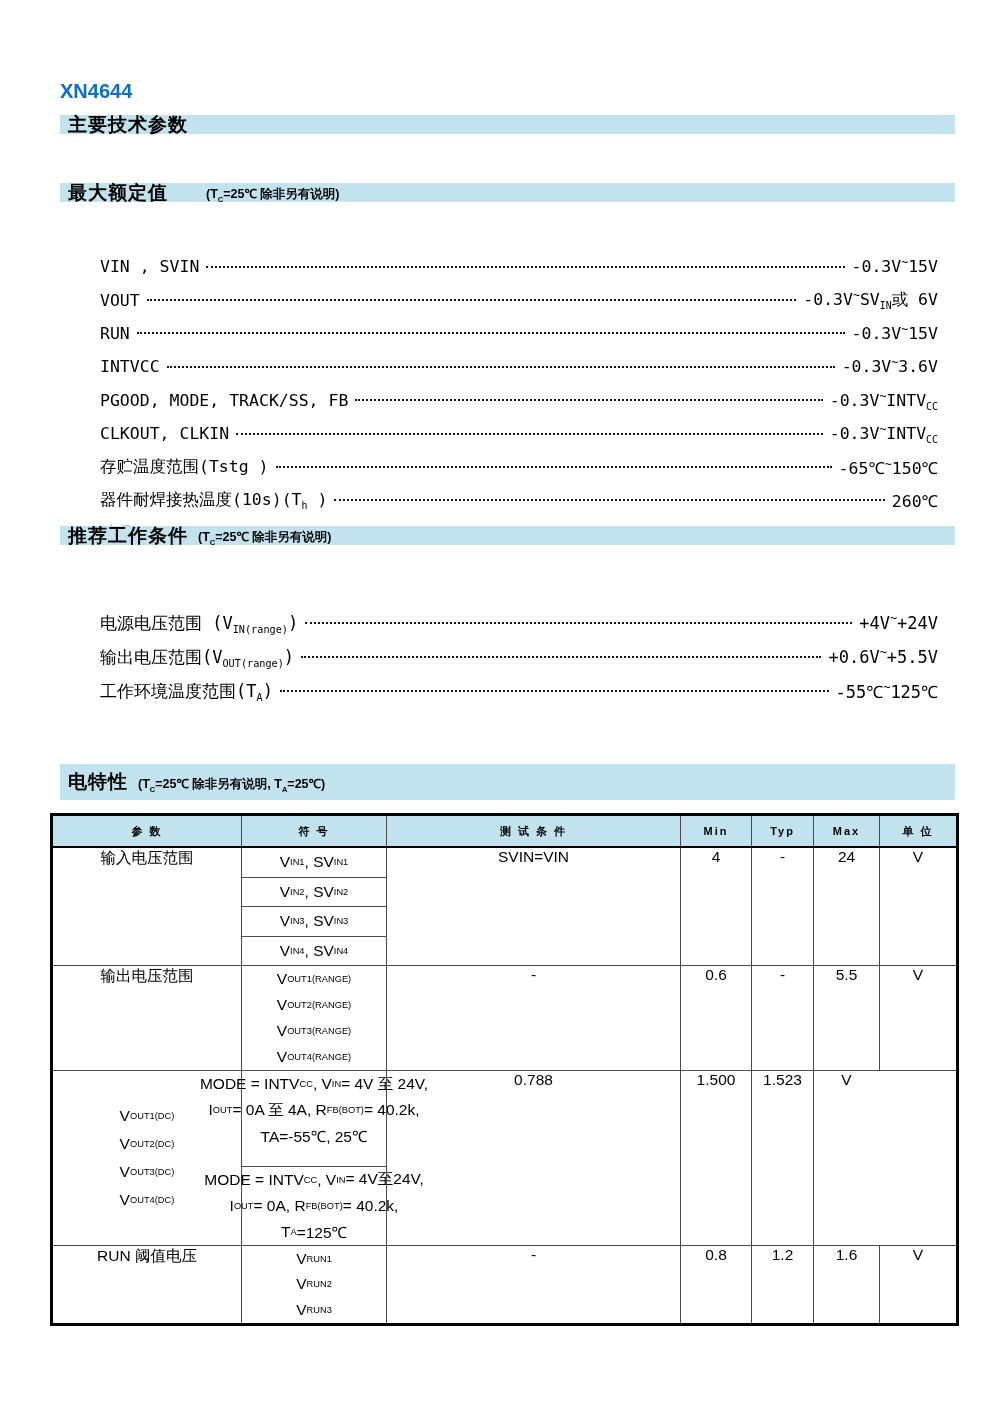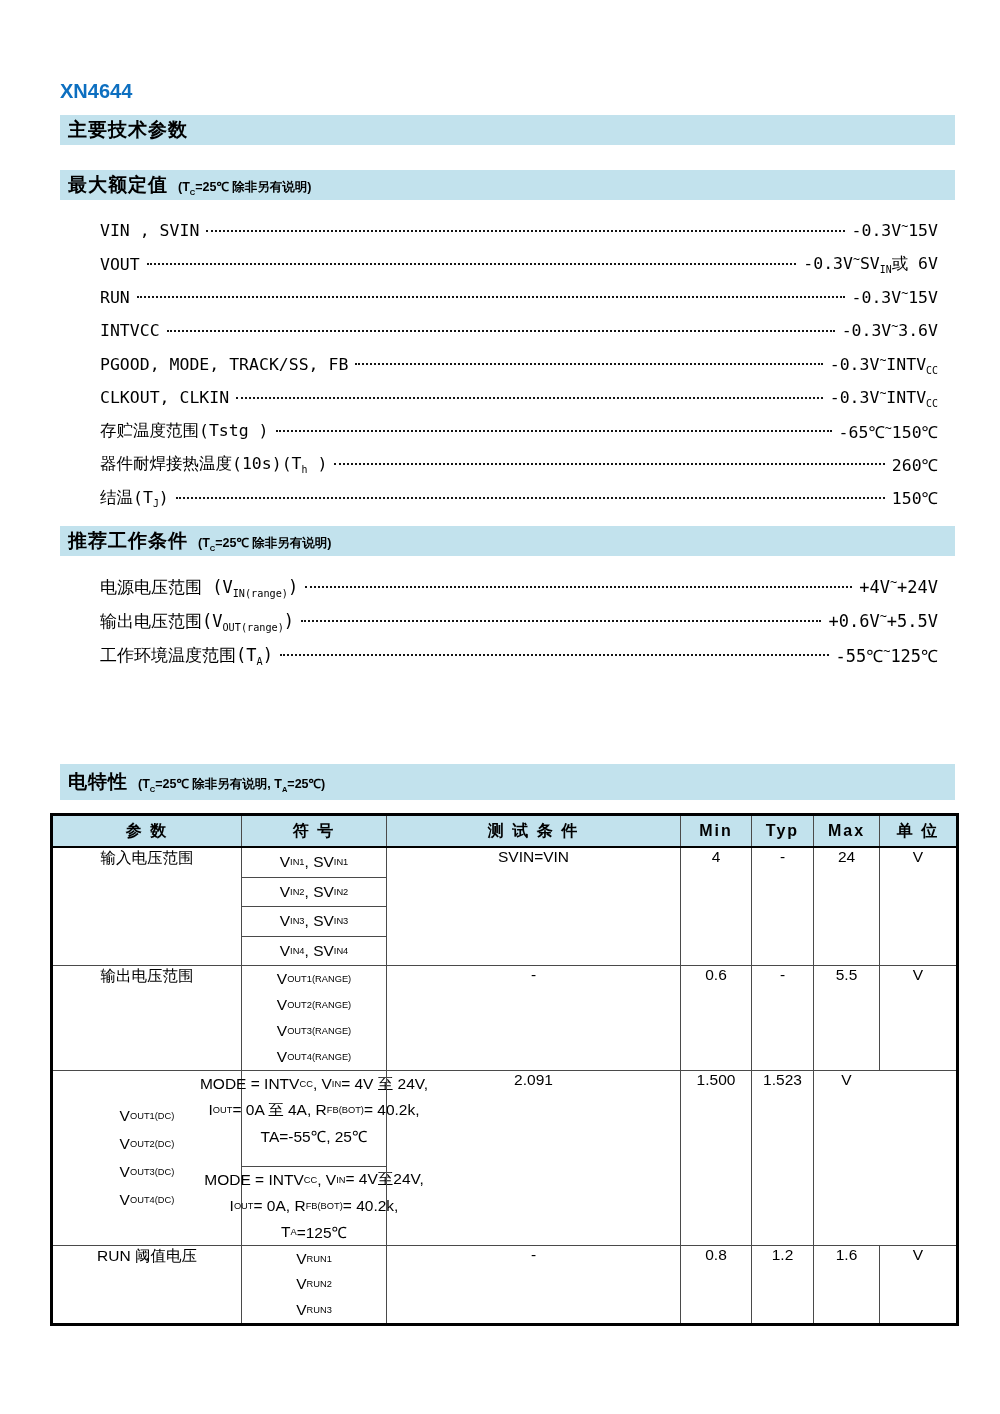--- a/index.html
+++ b/index.html
@@ -6,46 +6,46 @@
     --banner:#c2e2ed;
     --accent:#0d6fc0;
     --line:#4a4a4a;
   }
   html,body{margin:0;padding:0;background:#fff;}
   .page{position:relative;width:1000px;height:1414px;background:#fff;overflow:hidden;
         font-family:"Liberation Sans",sans-serif;color:#000;}
   
   #part-number{position:absolute;left:60px;top:80px;font-size:20px;font-weight:bold;color:var(--accent);}
   
-  .banner{position:absolute;left:60px;width:895px;height:30px;background:var(--banner);
+  .banner{position:absolute;left:60px;width:895px;height:19px;background:var(--banner);
           display:flex;align-items:center;padding-left:8px;box-sizing:border-box;}
   .banner-title{font-weight:bold;font-size:19px;letter-spacing:1px;}
   .banner-note{font-weight:bold;font-size:12.5px;margin-left:10px;padding-top:3px;}
   #banner-main{top:115px;}
-  #banner-absmax{top:170px;}
+  #banner-absmax{top:183px;gap:28px;}
   #banner-rec{top:526px;}
   #banner-elec{top:764px;height:36px;}
   
-  .spec-list{position:absolute;left:100px;width:838px;}
+  .spec-list{position:absolute;left:100px;width:838px;margin-top:36px;}
   #absmax-rows{top:214px;}
   #rec-rows{top:570px;}
   .spec-row{height:33.4px;display:flex;align-items:center;
             font-family:"DejaVu Sans Mono","Liberation Sans",monospace;font-size:16.5px;white-space:nowrap;}
   #rec-rows .spec-row{height:34px;font-size:17px;}
   .spec-label{flex:0 0 auto;}
   .leader{flex:1 1 auto;height:0;border-bottom:2.4px dotted #141414;margin:0 7px;align-self:center;}
   .spec-value{flex:0 0 auto;}
   sub{font-size:0.60em;line-height:0;}
   sup{font-size:0.70em;line-height:0;}
   
   #etable{position:absolute;left:50px;top:813px;border:3px solid #000;width:903px;box-sizing:content-box;}
   .t-head,.t-row{display:grid;grid-template-columns:188px 145px 294px 71px 62px 66px 77px;}
   .t-head{background:var(--banner);border-bottom:2.5px solid #000;}
   .t-head .cell{display:flex;align-items:center;justify-content:center;height:30px;
-                font-weight:bold;font-size:16px;letter-spacing:2px;}
+                font-weight:bold;font-size:11px;letter-spacing:2px;}
   .t-head .cell + .cell{border-left:1px solid var(--line);}
   .t-body .t-row + .t-row{border-top:1px solid var(--line);}
   .tc{display:flex;align-items:flex-start;justify-content:center;font-size:15.5px;}
   .t-row .tc + .tc{border-left:1px solid var(--line);}
   .sym-cell,.cond-cell{padding:0;}
   .sym-stack{display:flex;flex-direction:column;justify-content:center;width:100%;height:100%;}
   .sym-line{display:flex;align-items:center;justify-content:center;font-size:15.5px;}
   .g0 .sym-line{height:28.5px;}
   .g1 .sym-line{height:26px;}
   .g2 .sym-line{height:28px;}
@@ -207,21 +207,21 @@
                 <div class="cond-line">I<sub>OUT</sub> = 0A 至 4A, R<sub>FB(BOT)</sub> = 40.2k,</div>
                 <div class="cond-line">TA=-55℃,  25℃</div>
               </div>
               <div class="cond-block">
                 <div class="cond-line">MODE = INTV<sub>CC</sub> , V<sub>IN</sub> = 4V至24V,</div>
                 <div class="cond-line">I<sub>OUT</sub> = 0A, R<sub>FB(BOT)</sub> = 40.2k,</div>
                 <div class="cond-line">T<sub>A</sub>=125℃</div>
               </div>
             </div>
           </div>
-          <div class="tc min-cell">2.091</div>
+          <div class="tc min-cell">0.788</div>
           <div class="tc typ-cell">1.500</div>
           <div class="tc max-cell">1.523</div>
           <div class="tc unit-cell">V</div>
         </div>
         <div class="t-row g3">
           <div class="tc param-cell">RUN 阈值电压</div>
           <div class="tc sym-cell">
             <div class="sym-stack">
               <div class="sym-line">V<sub>RUN1</sub></div>
               <div class="sym-line">V<sub>RUN2</sub></div>

